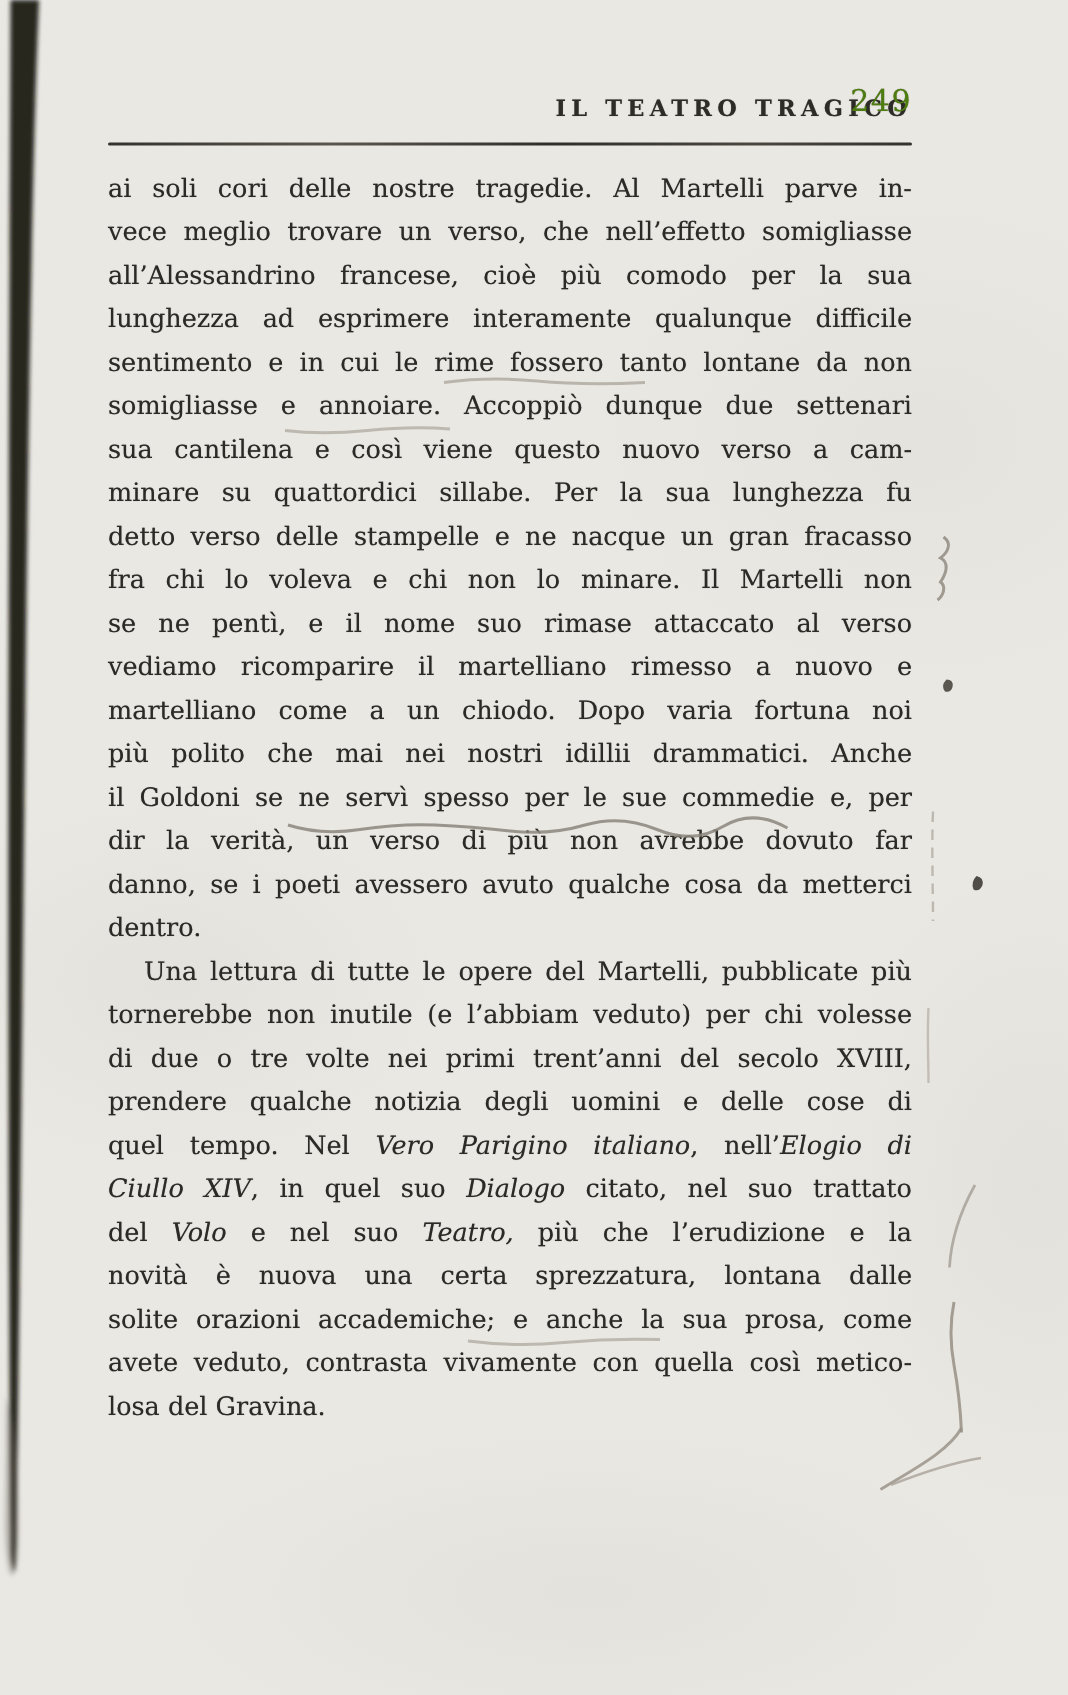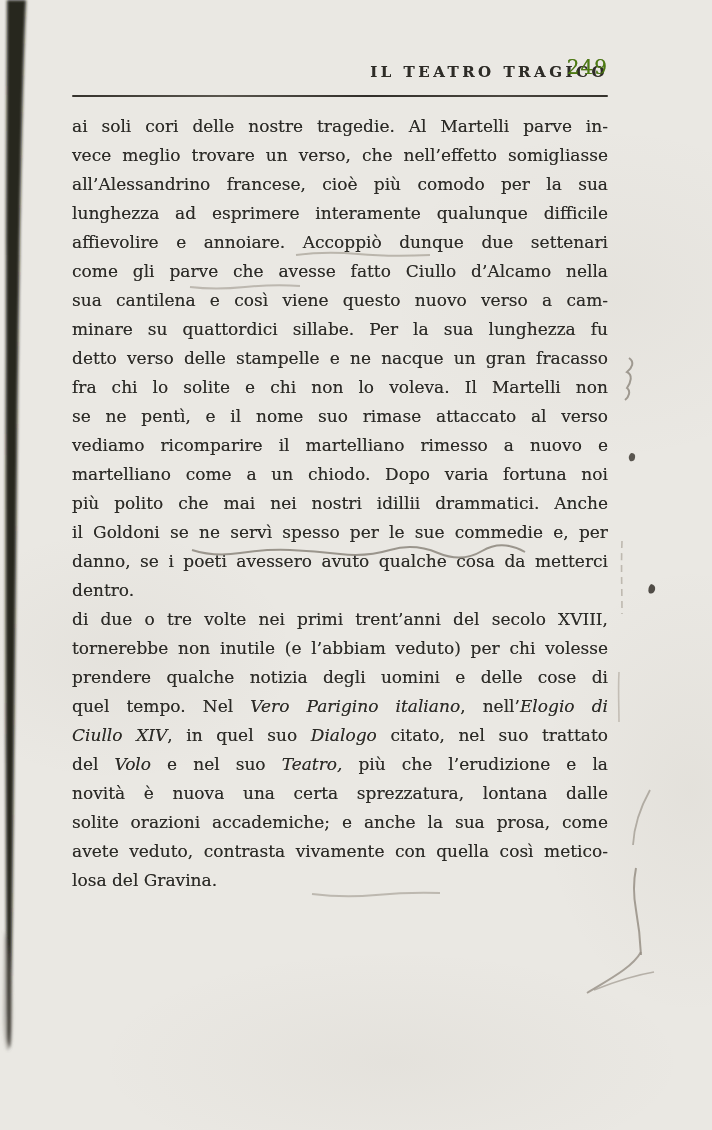--- a/index.html
+++ b/index.html
@@ -105,35 +105,37 @@
   <div class="header-row">
     <div class="running-title">IL TEATRO TRAGICO</div>
     <div class="page-number">249</div>
   </div>
   <div class="header-rule"></div>
   <div class="text-block">
       <div class="line"><span>ai soli cori delle nostre tragedie. Al Martelli parve in-</span></div>
       <div class="line"><span>vece meglio trovare un verso, che nell’effetto somigliasse</span></div>
       <div class="line"><span>all’Alessandrino francese, cioè più comodo per la sua</span></div>
       <div class="line"><span>lunghezza ad esprimere interamente qualunque difficile</span></div>
-      <div class="line"><span>affievolire e annoiare. Accoppiò dunque due settenari</span></div>
-      <div class="line"><span>come gli parve che avesse fatto Ciullo d’Alcamo nella</span></div>
+      <div class="line"><span>sentimento e in cui le rime fossero tanto lontane da non</span></div>
+      <div class="line"><span>somigliasse e annoiare. Accoppiò dunque due settenari</span></div>
       <div class="line"><span>sua cantilena e così viene questo nuovo verso a cam-</span></div>
       <div class="line"><span>minare su quattordici sillabe. Per la sua lunghezza fu</span></div>
       <div class="line"><span>detto verso delle stampelle e ne nacque un gran fracasso</span></div>
-      <div class="line"><span>fra chi lo solite e chi non lo voleva. Il Martelli non</span></div>
+      <div class="line"><span>fra chi lo voleva e chi non lo minare. Il Martelli non</span></div>
       <div class="line"><span>se ne pentì, e il nome suo rimase attaccato al verso</span></div>
       <div class="line"><span>vediamo ricomparire il martelliano rimesso a nuovo e</span></div>
       <div class="line"><span>martelliano come a un chiodo. Dopo varia fortuna noi</span></div>
       <div class="line"><span>più polito che mai nei nostri idillii drammatici. Anche</span></div>
       <div class="line"><span>il Goldoni se ne servì spesso per le sue commedie e, per</span></div>
+      <div class="line"><span>dir la verità, un verso di più non avrebbe dovuto far</span></div>
       <div class="line"><span>danno, se i poeti avessero avuto qualche cosa da metterci</span></div>
       <div class="line last"><span>dentro.</span></div>
+      <div class="line indent"><span>Una lettura di tutte le opere del Martelli, pubblicate più</span></div>
+      <div class="line"><span>tornerebbe non inutile (e l’abbiam veduto) per chi volesse</span></div>
       <div class="line"><span>di due o tre volte nei primi trent’anni del secolo XVIII,</span></div>
-      <div class="line"><span>tornerebbe non inutile (e l’abbiam veduto) per chi volesse</span></div>
       <div class="line"><span>prendere qualche notizia degli uomini e delle cose di</span></div>
       <div class="line"><span>quel tempo. Nel </span><i>Vero Parigino italiano</i><span>, nell’</span><i>Elogio di</i></div>
       <div class="line"><i>Ciullo XIV</i><span>, in quel suo </span><i>Dialogo</i><span> citato, nel suo trattato</span></div>
       <div class="line"><span>del </span><i>Volo</i><span> e nel suo </span><i>Teatro,</i><span> più che l’erudizione e la</span></div>
       <div class="line"><span>novità è nuova una certa sprezzatura, lontana dalle</span></div>
       <div class="line"><span>solite orazioni accademiche; e anche la sua prosa, come</span></div>
       <div class="line"><span>avete veduto, contrasta vivamente con quella così metico-</span></div>
       <div class="line last"><span>losa del Gravina.</span></div>
     </div>
 </div>

